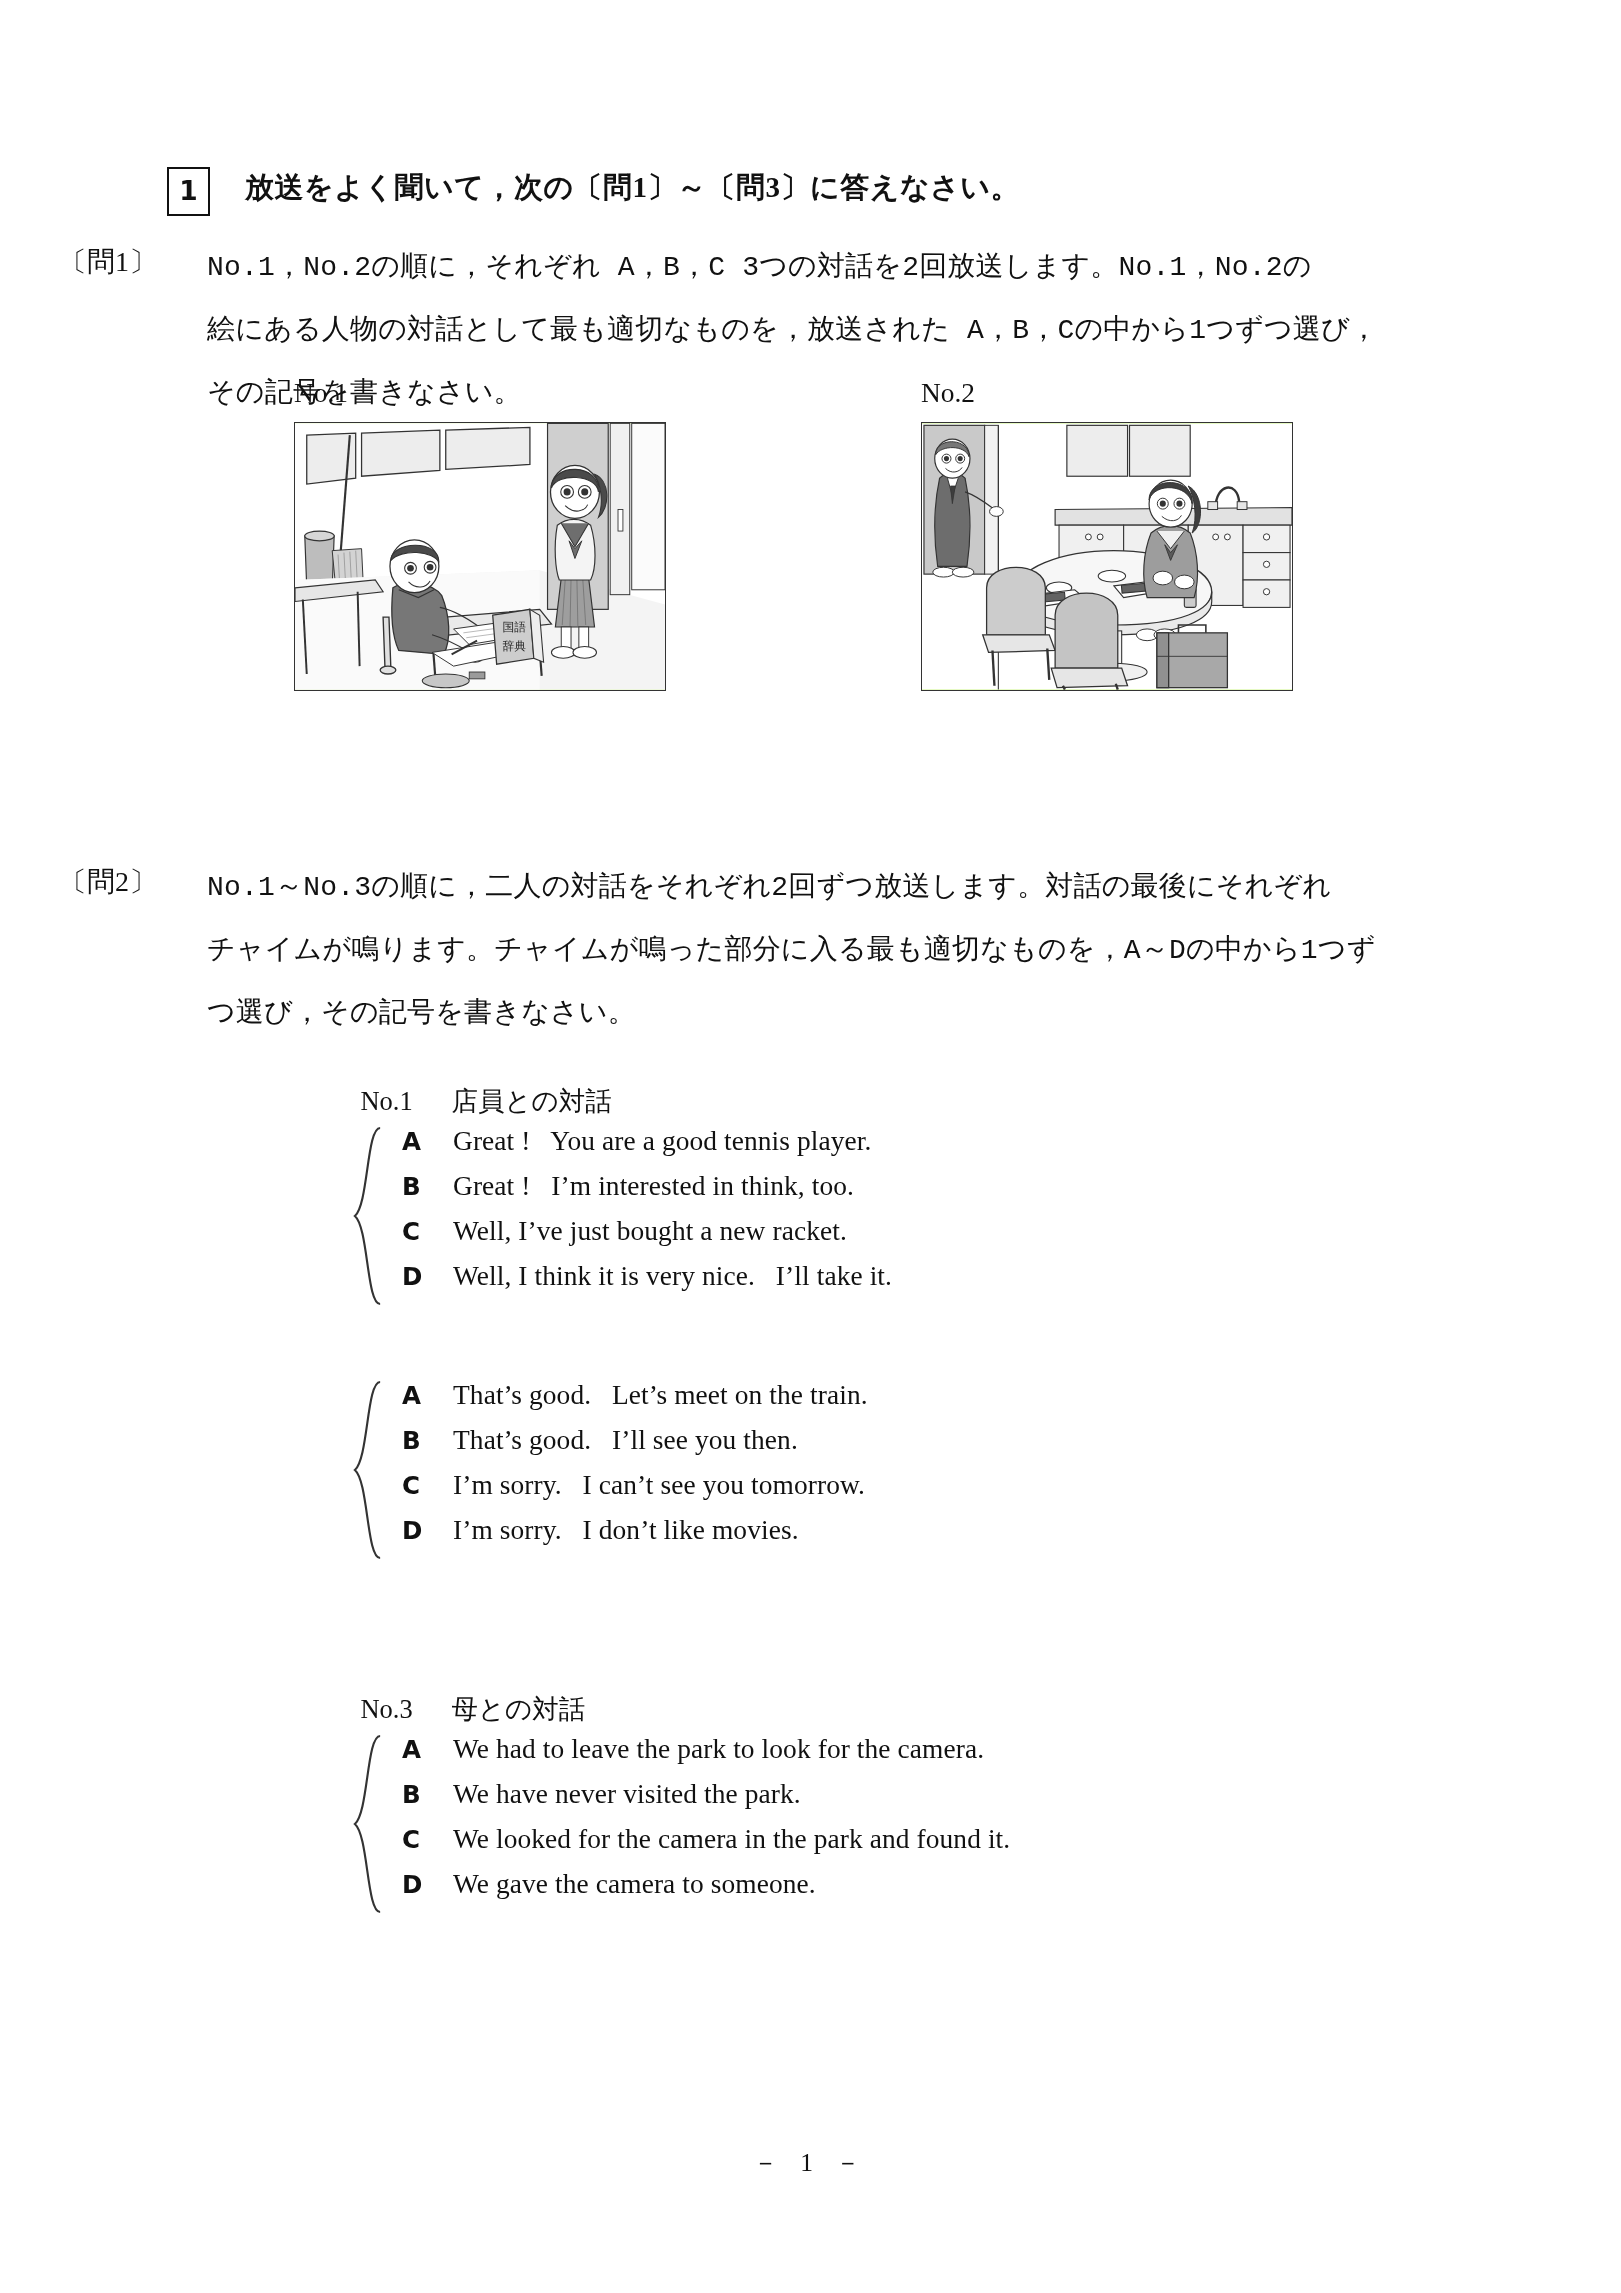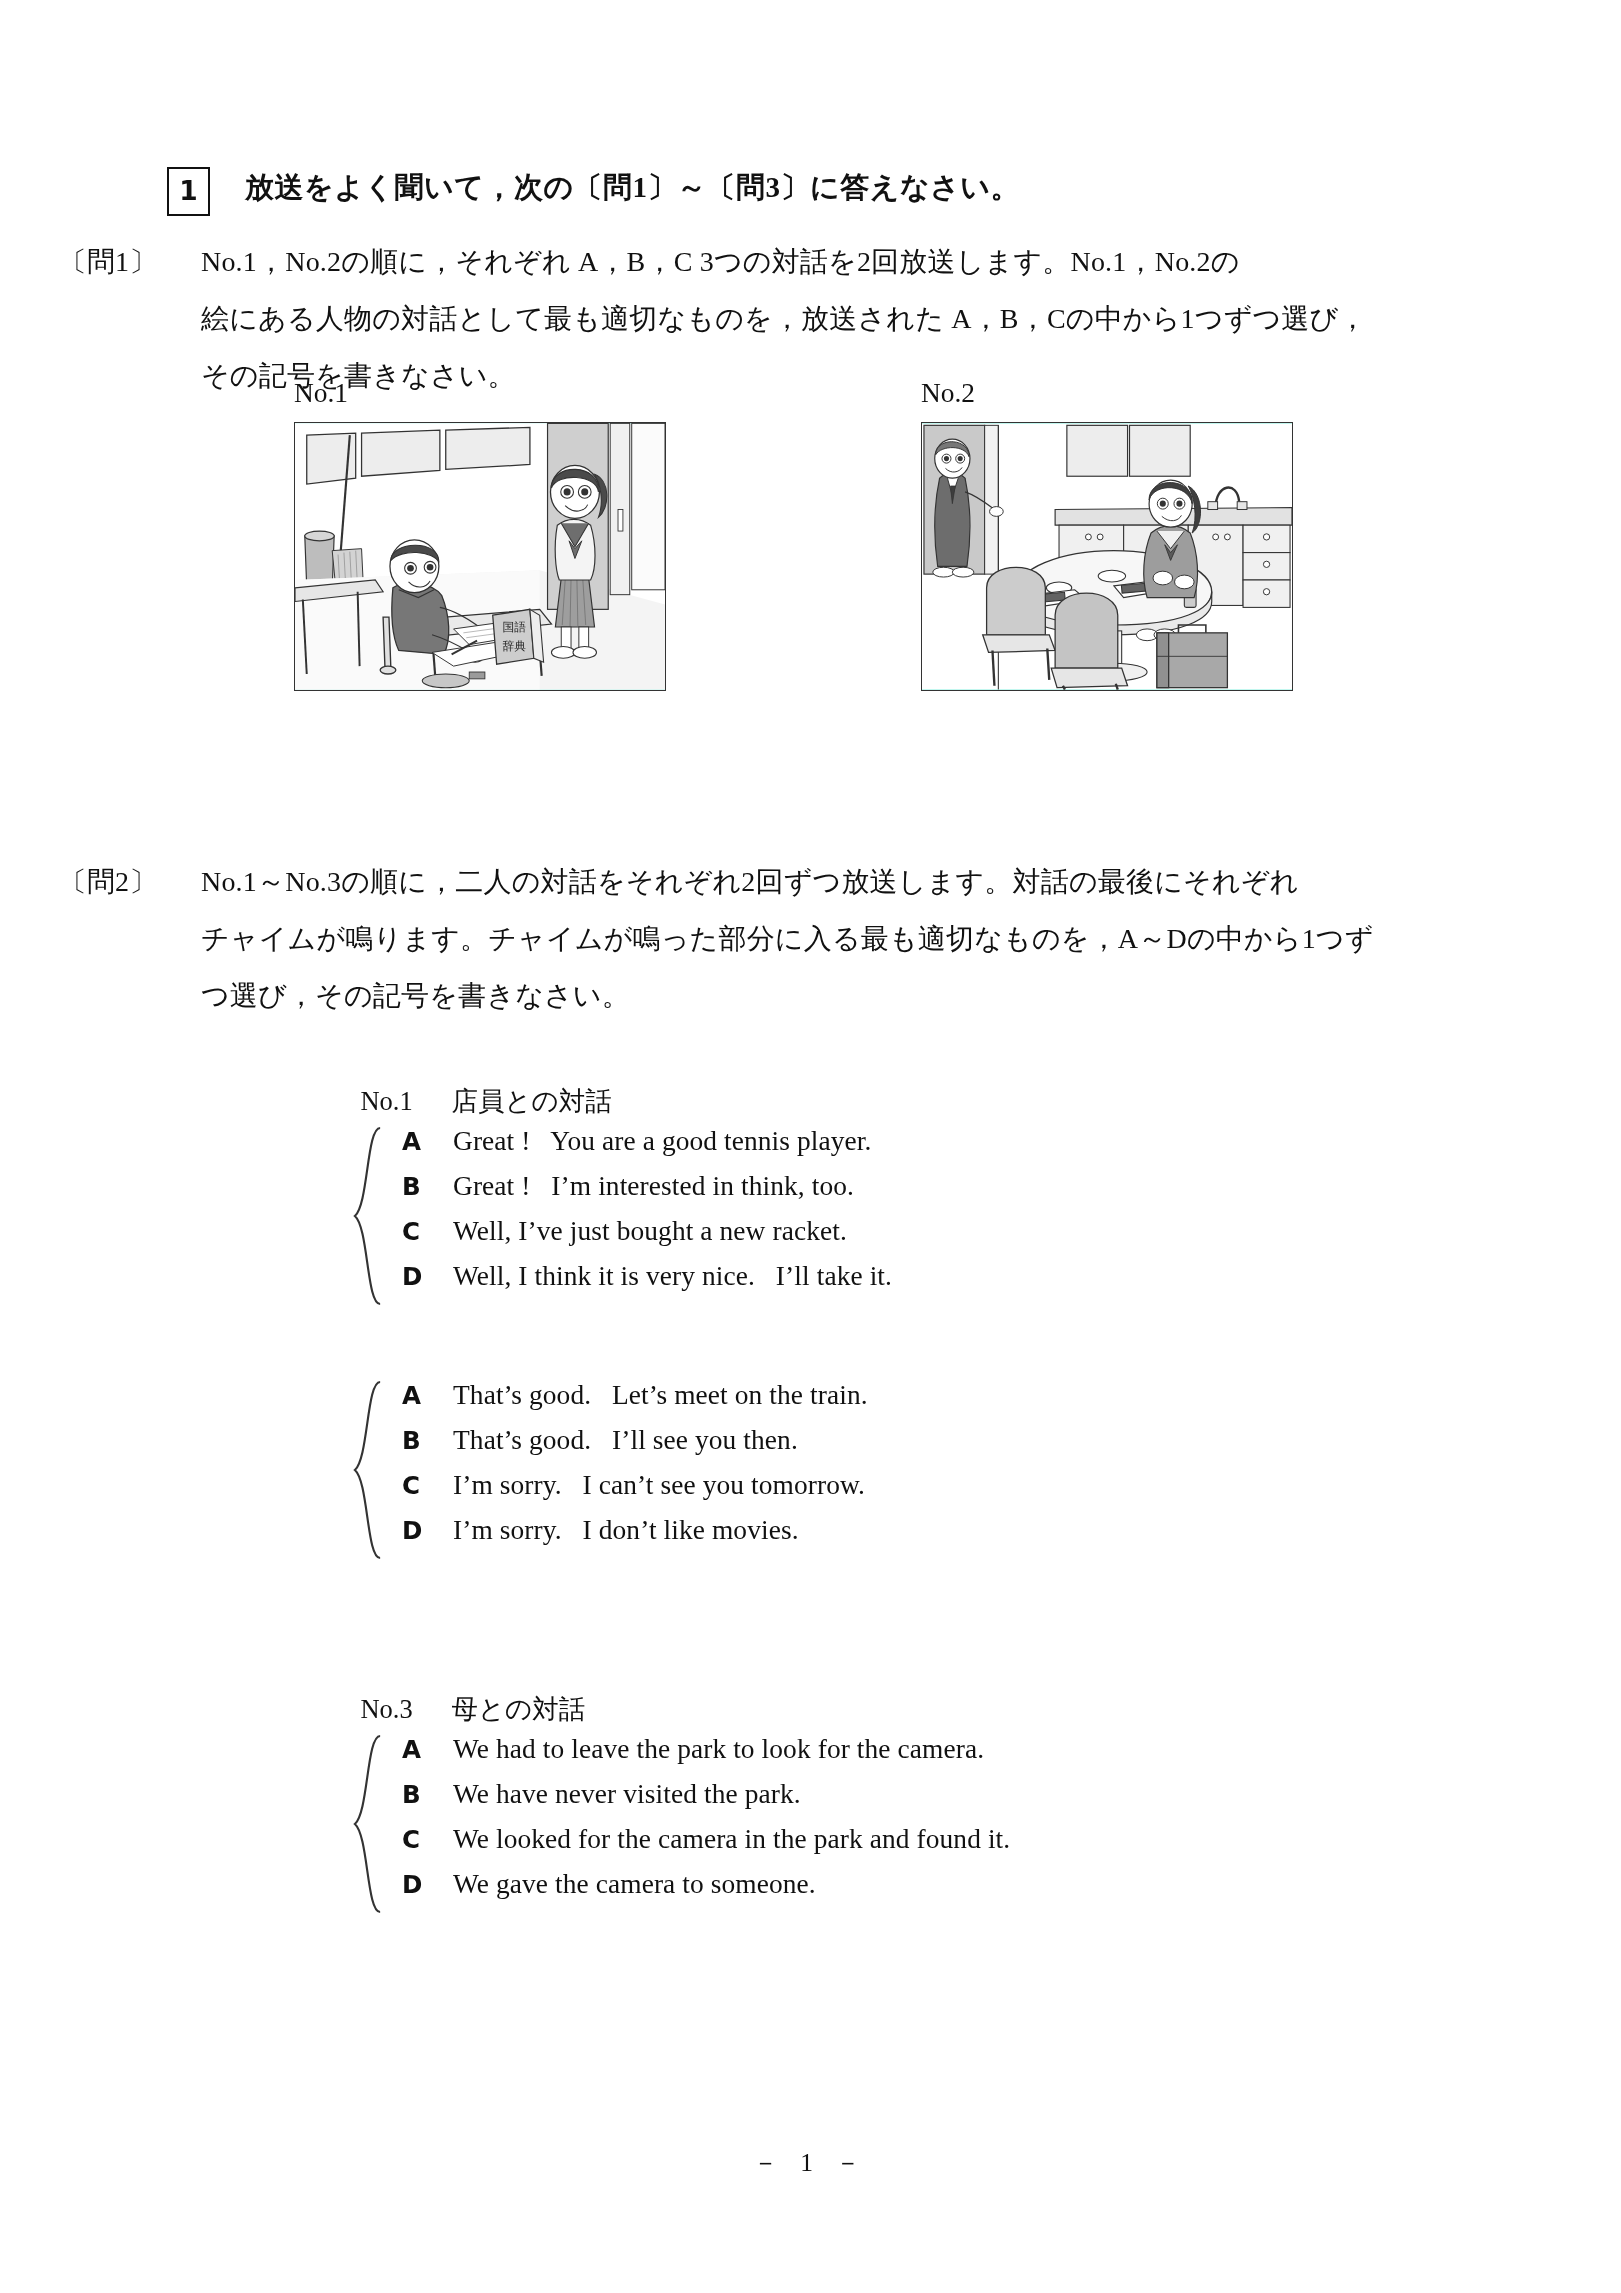--- a/index.html
+++ b/index.html
@@ -66,43 +66,44 @@
     font-size: 28px;
     line-height: 57px;
     white-space: nowrap;
   }
   .sub-q .sq-body {
     margin-left: 201px;
     font-size: 28px;
     line-height: 57px;
   }
   .sq-body p {
-    margin: 0;
+    margin: 6px;
     white-space: nowrap;
     letter-spacing: 0.2px;
+    font-family: Liberation Mono, monospace;
   }
 
   
   .pics {
     position: absolute;
     left: 0;
     top: 0;
     width: 1353px;
   }
   .pic-wrap {
     position: absolute;
   }
   .pic-label {
     font-size: 27.4px;
     margin-bottom: 9.8px;
     line-height: 1;
   }
   .pic-frame {
     border: 1.6px solid #333;
-    background: #5eead4;
+    background: #bef264;
     overflow: hidden;
     position: relative;
     margin-top: 15px;
   }
   .pic-frame svg { display: block; }
 
   
   .opt-group {
     position: absolute;
     left: 0;

